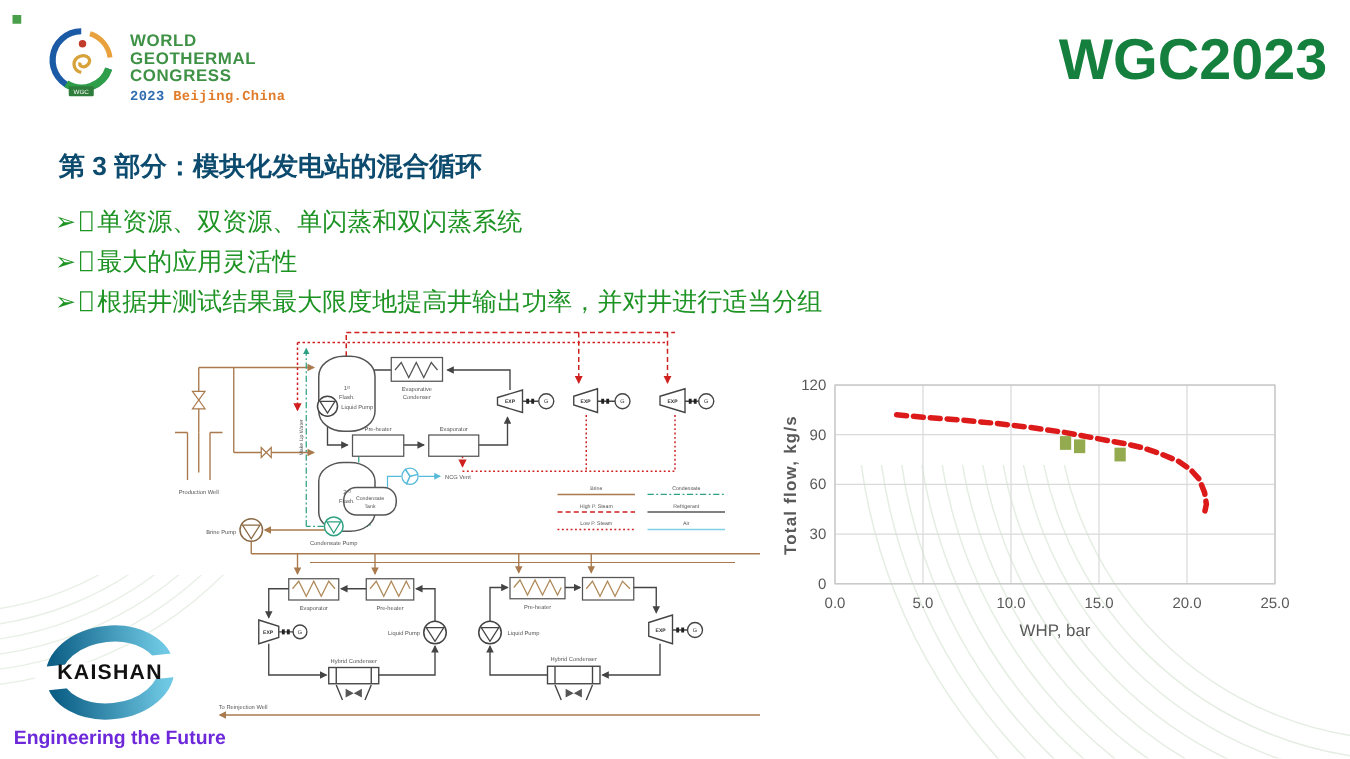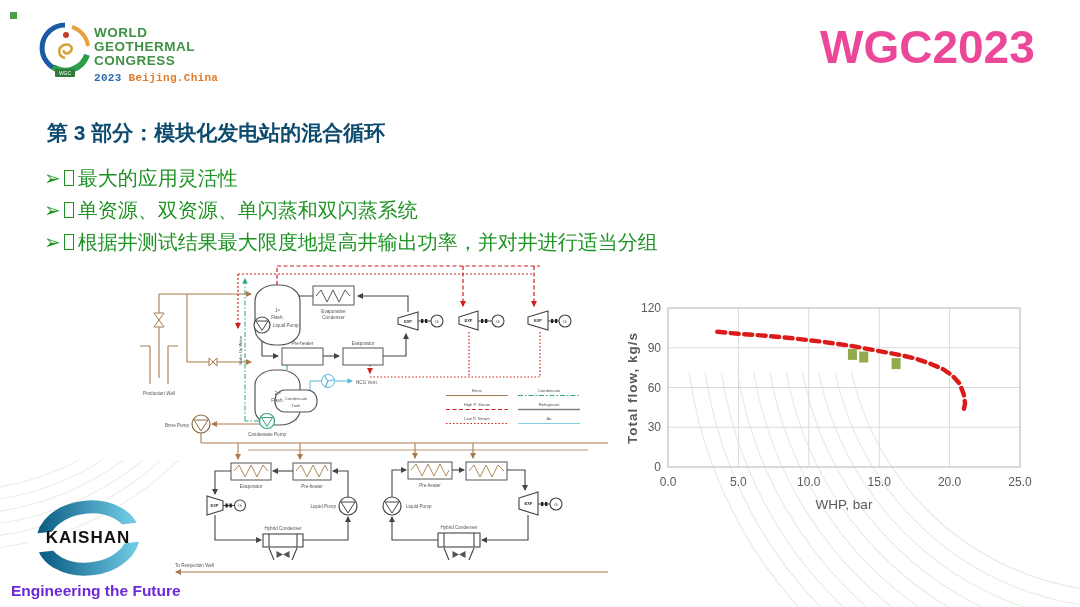--- a/index.html
+++ b/index.html
@@ -4,27 +4,27 @@
 <style>
   html,body{margin:0;padding:0;background:#fff;}
   .slide{position:relative;width:1080px;height:607px;background:#ffffff;overflow:hidden;
          font-family:"Liberation Sans",sans-serif;}
   .layer{position:absolute;z-index:1;}
   .deco{position:absolute;z-index:0;}
 
   .accent-square{position:absolute;left:10px;top:12px;width:7px;height:7px;background:#4aa04a;}
 
   .wgc-logo{position:absolute;left:36px;top:18px;display:flex;align-items:flex-start;}
-  .wgc-logo-text{margin-top:8px;color:#3f9146;font-weight:bold;
+  .wgc-logo-text{margin-left:10px;margin-top:8px;color:#3f9146;font-weight:bold;
                  font-size:13.5px;line-height:14px;letter-spacing:.5px;}
   .wgc-logo-sub{font-size:11px;letter-spacing:.3px;margin-top:3px;font-family:Liberation Mono, monospace;}
   .wgc-logo-sub .b1{color:#2f6db0;} .wgc-logo-sub .b2{color:#e07c2a;}
 
-  .wordmark{position:absolute;left:820px;top:20px;font-size:46px;font-weight:bold;
-            color:#ec4899;letter-spacing:0px;}
+  .wordmark{position:absolute;left:847px;top:20px;font-size:46px;font-weight:bold;
+            color:#15803d;letter-spacing:0px;}
 
   .section-title{position:absolute;left:47px;top:119px;font-size:21px;font-weight:bold;color:#0c4a6e;}
 
   .bullets{position:absolute;left:44px;top:162px;color:#1d9323;font-size:20px;}
   .bullet-line{height:32px;line-height:32px;white-space:nowrap;}
   .bullet-arrow{margin-right:2px;}
   .tofu{display:inline-block;width:8px;height:14px;border:1.2px solid #1d9323;
         margin:0 4px 0 1px;vertical-align:-1px;}
 
   svg text{font-family:"Liberation Sans",sans-serif;}
@@ -89,22 +89,22 @@
       <div>GEOTHERMAL</div>
       <div>CONGRESS</div>
       <div class="wgc-logo-sub"><span class="b1">2023 </span><span class="b2">Beijing.China</span></div>
     </div>
   </div>
 
   <div class="wordmark layer">WGC2023</div>
 
   <div class="section-title layer">第 3 部分：模块化发电站的混合循环</div>
   <div class="bullets layer">
+    <div class="bullet-line"><span class="bullet-arrow">➢</span><span class="tofu"></span><span>单资源、双资源、单闪蒸和双闪蒸系统</span></div>
     <div class="bullet-line"><span class="bullet-arrow">➢</span><span class="tofu"></span><span>最大的应用灵活性</span></div>
-    <div class="bullet-line"><span class="bullet-arrow">➢</span><span class="tofu"></span><span>单资源、双资源、单闪蒸和双闪蒸系统</span></div>
     <div class="bullet-line"><span class="bullet-arrow">➢</span><span class="tofu"></span><span>根据井测试结果最大限度地提高井输出功率，并对井进行适当分组</span></div>
   </div>
 
   <svg class="layer" style="left:128px;top:258px" width="480" height="345" viewBox="0 0 480 345">
     <defs>
       <marker id="mBrown" viewBox="0 0 6 6" refX="5" refY="3" markerWidth="5.5" markerHeight="5.5" orient="auto">
           <path d="M0,0L6,3L0,6Z" fill="#a97a4e"></path>
         </marker>
       <marker id="mDark" viewBox="0 0 6 6" refX="5" refY="3" markerWidth="5.5" markerHeight="5.5" orient="auto">
           <path d="M0,0L6,3L0,6Z" fill="#444"></path>

